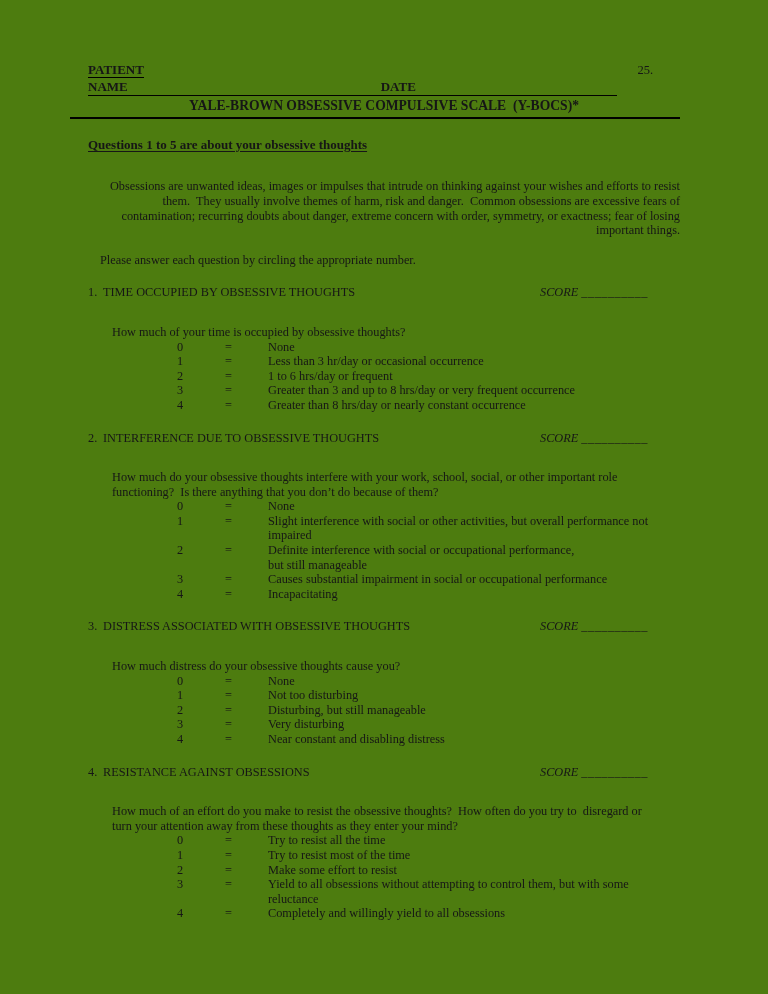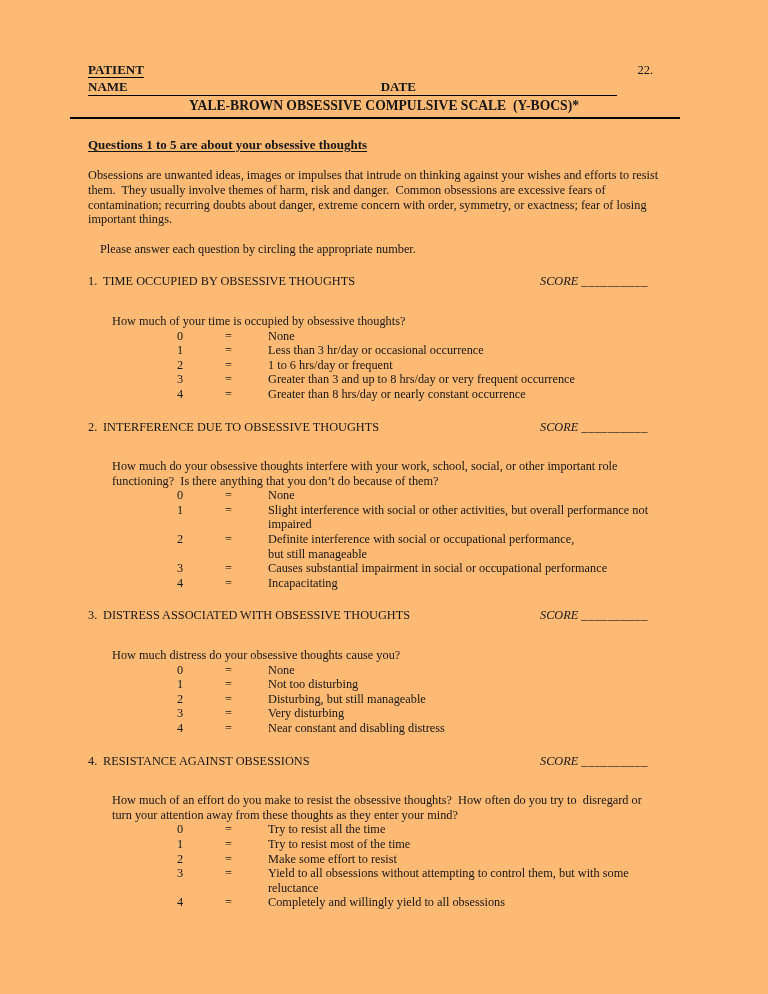--- a/index.html
+++ b/index.html
@@ -1,20 +1,20 @@
 <!DOCTYPE html>
 <html><head>
 <meta charset="utf-8">
 <style>
   html, body { margin: 0; padding: 0; background: #ffffff; }
   .page {
     position: relative;
     width: 768px;
     height: 994px;
-    background: #fdba74;
+    background: #4d7c0f;
     font-family: "Liberation Serif", serif;
     color: #161616;
     font-size: 12.3px;
     line-height: 14.6px;
     box-sizing: border-box;
     padding: 62px 88px 0 88px;
     overflow: hidden;
   }
   .hdr-row1 {
     display: flex;
@@ -60,22 +60,23 @@
     margin: 3px 0 0 -18px;
   }
   .section-heading {
     margin-top: 19px;
     font-weight: bold;
     font-size: 13px;
     text-decoration: underline;
     text-underline-offset: 2px;
   }
   .intro {
-    margin: 16px 0 0 0;
-    white-space: pre;
+    margin: 27px 0 0 0;
+    white-space: pre;
+    text-align: right;
   }
   .instruction {
     margin: 15px 0 0 12px;
     white-space: pre;
   }
   .question { margin-top: 18px; }
   .q-header {
     position: relative;
     display: flex;
     align-items: baseline;
@@ -102,21 +103,21 @@
   .opt-eq { width: 43px; flex: 0 0 auto; }
   .opt-text { white-space: pre; }
 </style>
 </head>
 <body>
 
 <div class="page">
 
   <div class="hdr-row1">
     <span class="patient-label">PATIENT</span>
-    <span class="page-number">22.</span>
+    <span class="page-number">25.</span>
   </div>
 
   <div class="hdr-row2">
     <div class="name-line">
       <span class="name-label">NAME</span>
       <span class="date-spacer-left"></span>
       <span class="date-label">DATE</span>
       <span class="date-spacer-right"></span>
     </div>
   </div>

